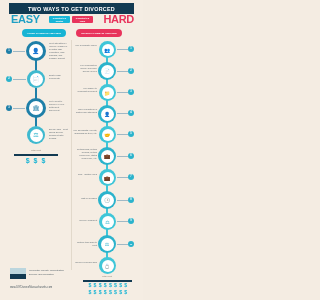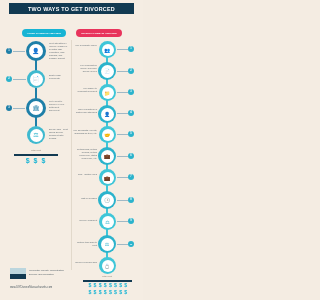--- a/index.html
+++ b/index.html
@@ -119,20 +119,30 @@
 </style>
 </head>
 <body>
 
 <div id="page">
 
   <div class="titlebar">
     <span>TWO WAYS TO GET DIVORCED</span>
   </div>
 
+  <div class="headrow">
+    <div class="easyword">EASY</div>
+    <div class="midbadge mb-left">
+      <span>3 months to 6 months</span>
+    </div>
+    <div class="midbadge mb-right">
+      <span>6 months to 2 years</span>
+    </div>
+    <div class="hardword">HARD</div>
+  </div>
 
   <div class="pill pill-left">
     <span>AGREE TO REMAIN AMICABLE</span>
   </div>
   <div class="pill pill-right">
     <span>UNABLE TO REMAIN AMICABLE</span>
   </div>
 
   <div class="divider"></div>
 

